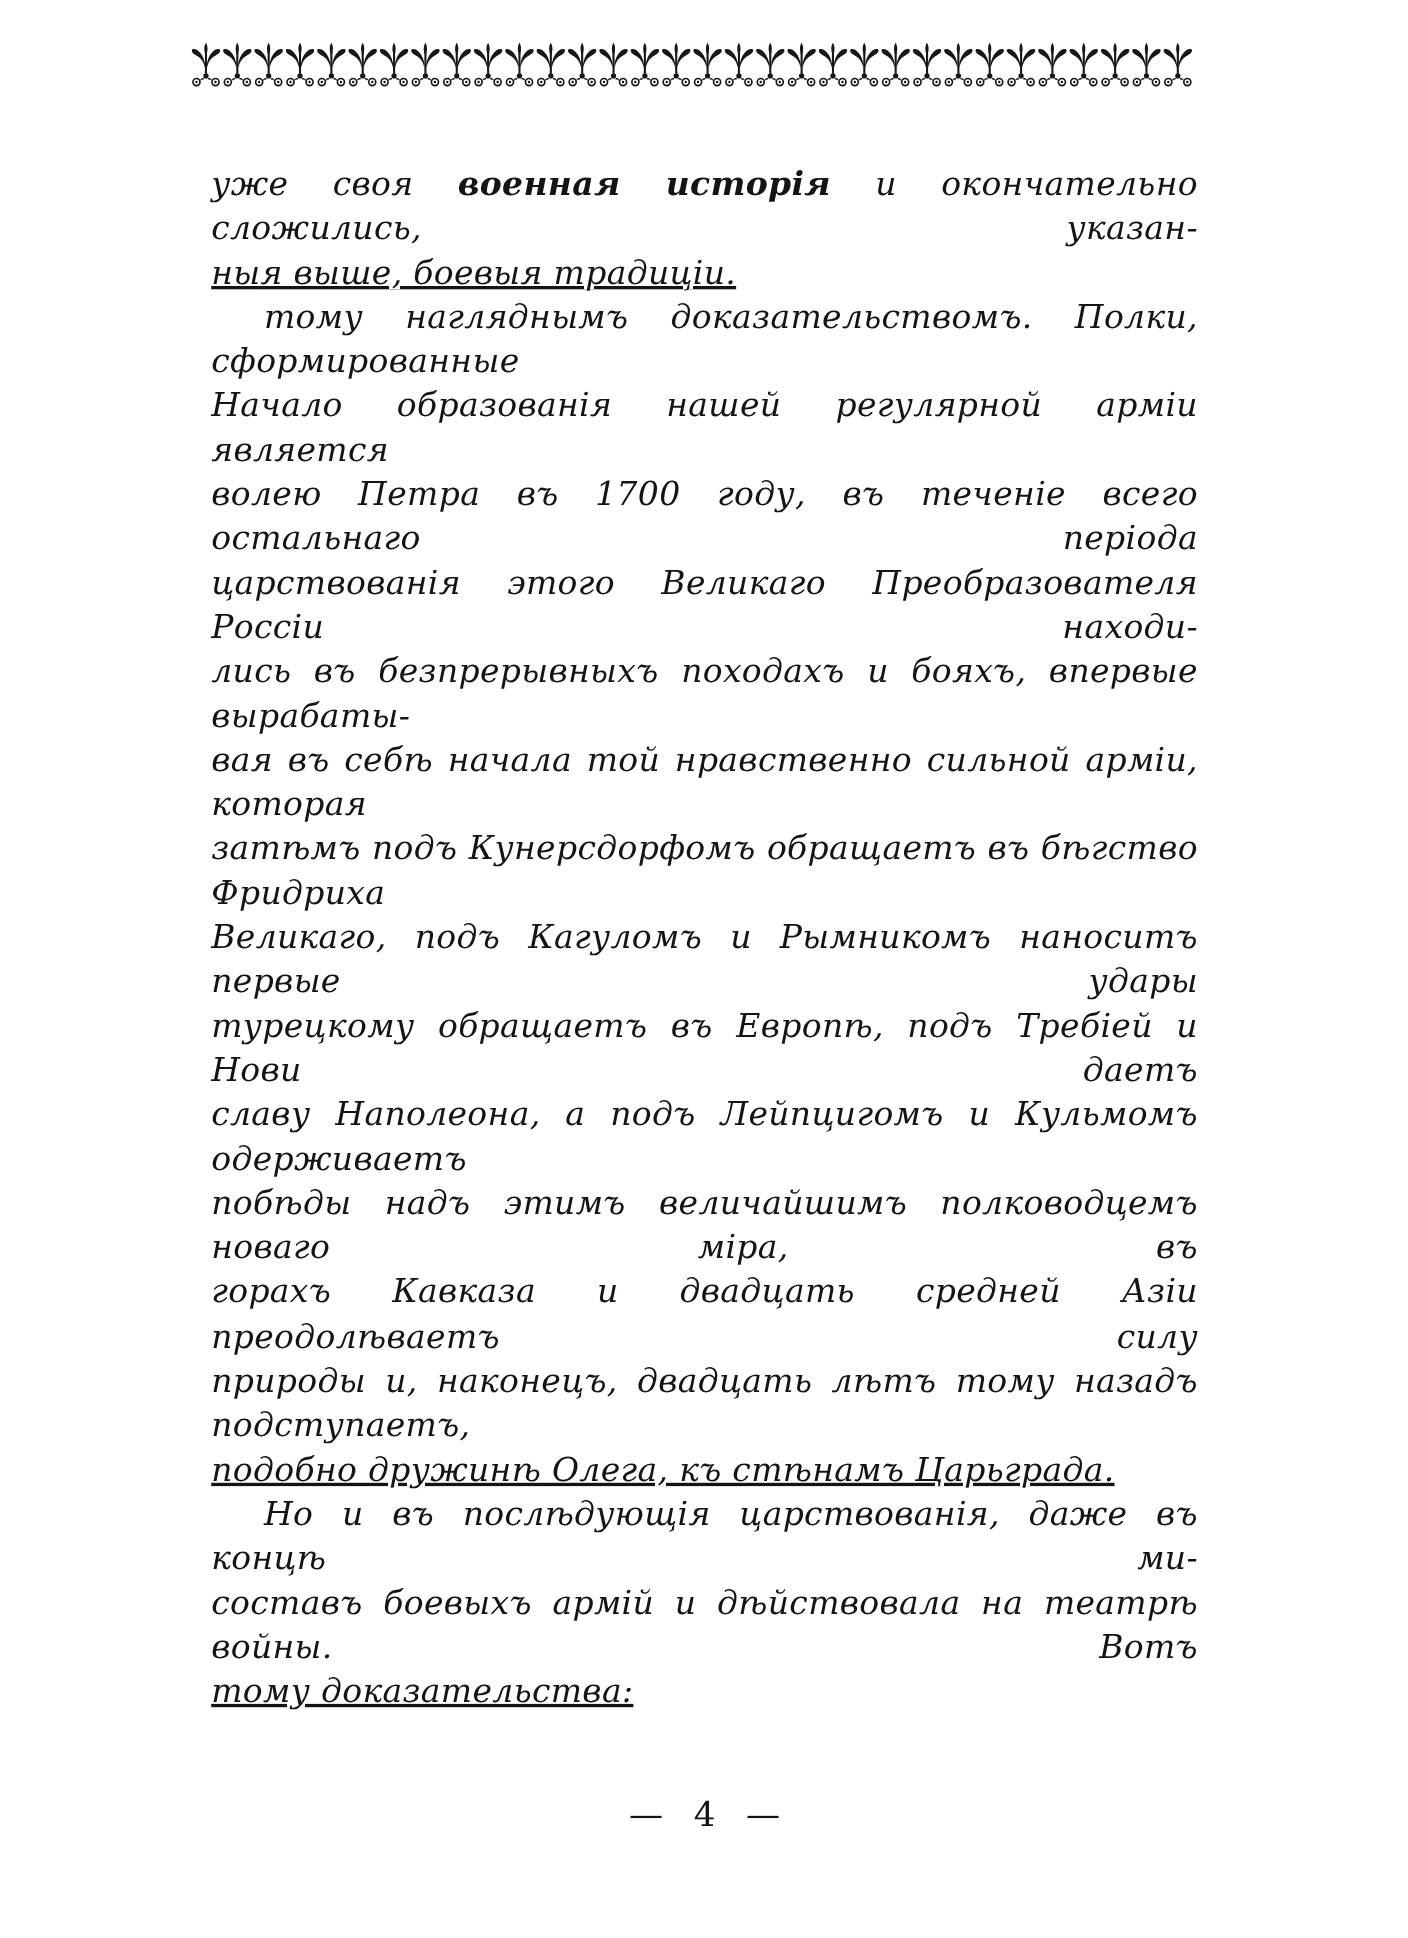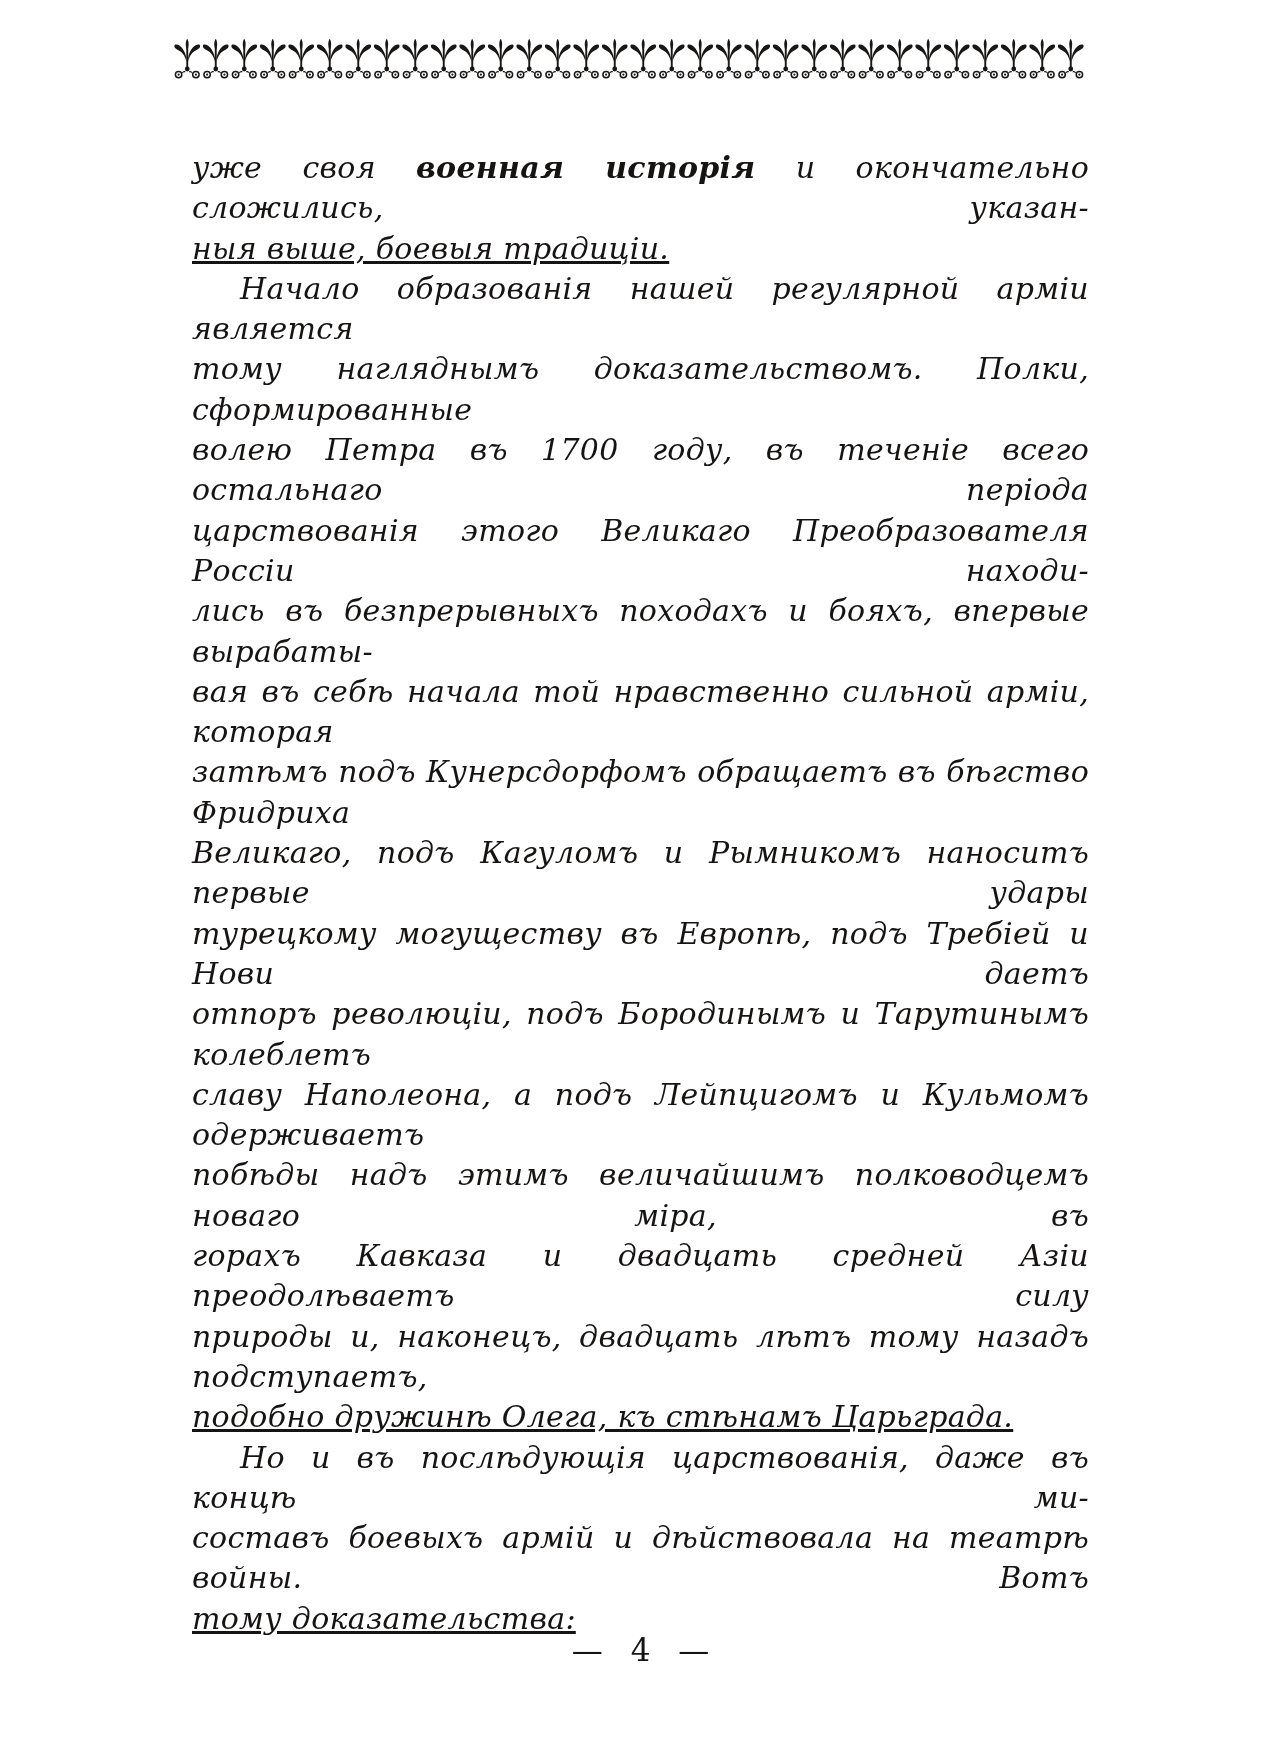--- a/index.html
+++ b/index.html
@@ -123,30 +123,29 @@
     <div class="para">
       <div class="line">
         <span>уже своя</span>
         <span class="emph">военная исторія</span>
         <span>и окончательно сложились, указан-</span>
       </div>
       <div class="line last">ныя выше, боевыя традиціи.</div>
     </div>
 
     <div class="para indent">
+      <div class="line">тому нагляднымъ доказательствомъ. Полки, сформированные</div>
       <div class="line">Начало образованія нашей регулярной арміи является</div>
-      <div class="line">тому нагляднымъ доказательствомъ. Полки, сформированные</div>
       <div class="line">волею Петра въ 1700 году, въ теченіе всего остальнаго періода</div>
       <div class="line">царствованія этого Великаго Преобразователя Россіи находи-</div>
       <div class="line">лись въ безпрерывныхъ походахъ и бояхъ, впервые вырабаты-</div>
       <div class="line">вая въ себѣ начала той нравственно сильной арміи, которая</div>
       <div class="line">затѣмъ подъ Кунерсдорфомъ обращаетъ въ бѣгство Фридриха</div>
       <div class="line">Великаго, подъ Кагуломъ и Рымникомъ наноситъ первые удары</div>
-      <div class="line">турецкому могуществу въ Европѣ, подъ Требіей и Нови даетъ</div>
-      <div class="line">отпоръ революціи, подъ Бородинымъ и Тарутинымъ колеблетъ</div>
+      <div class="line">турецкому обращаетъ въ Европѣ, подъ Требіей и Нови даетъ</div>
       <div class="line">славу Наполеона, а подъ Лейпцигомъ и Кульмомъ одерживаетъ</div>
       <div class="line">побѣды надъ этимъ величайшимъ полководцемъ новаго міра, въ</div>
       <div class="line">горахъ Кавказа и двадцать средней Азіи преодолѣваетъ силу</div>
       <div class="line">природы и, наконецъ, двадцать лѣтъ тому назадъ подступаетъ,</div>
       <div class="line last">подобно дружинѣ Олега, къ стѣнамъ Царьграда.</div>
     </div>
 
     <div class="para indent">
       <div class="line">Но и въ послѣдующія царствованія, даже въ концѣ ми-</div>
       <div class="line">составъ боевыхъ армій и дѣйствовала на театрѣ войны. Вотъ</div>

